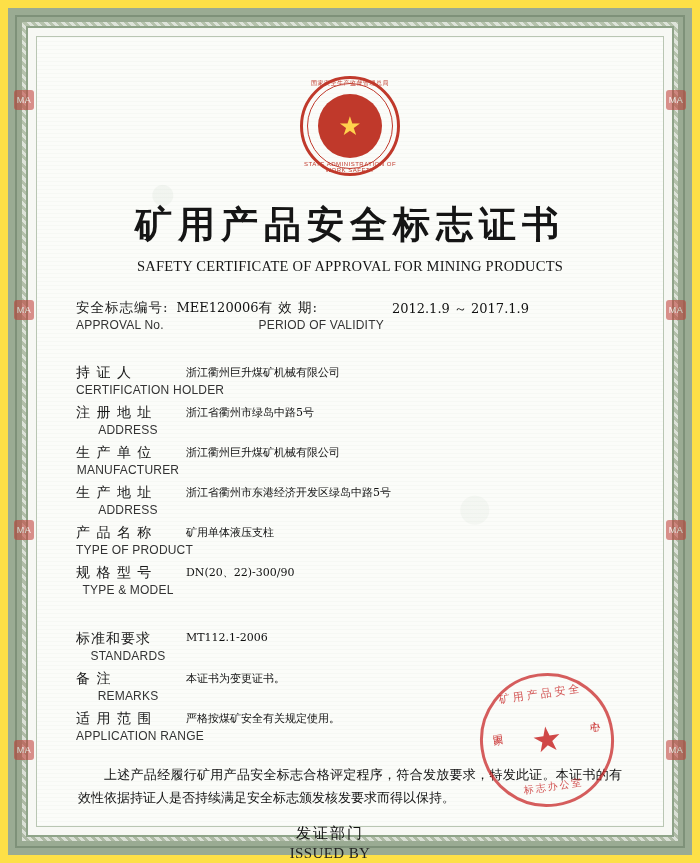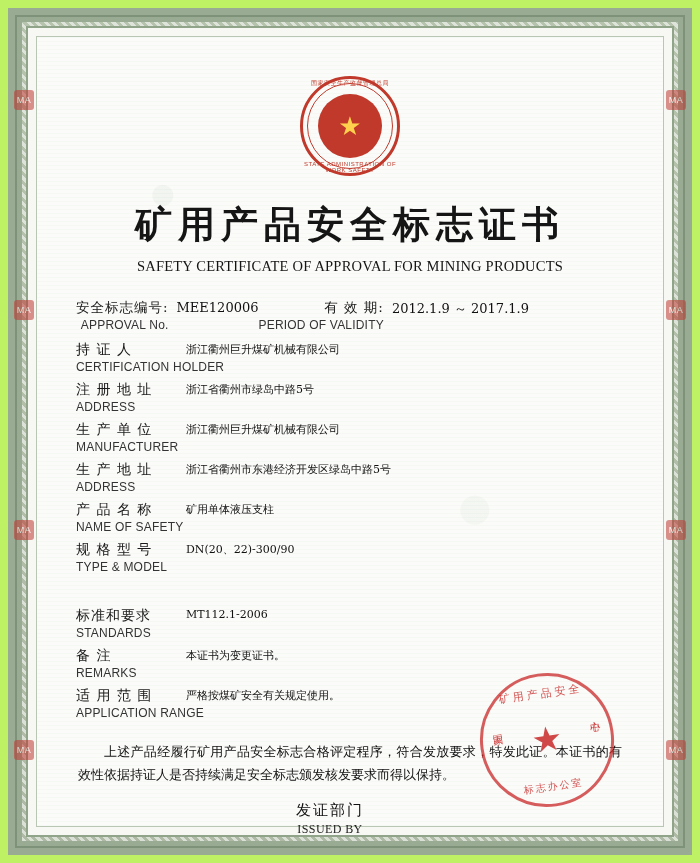--- a/index.html
+++ b/index.html
@@ -8,21 +8,21 @@
     background: #ffffff;
   }
   body {
     font-family: "Liberation Serif", serif;
   }
   .page {
     position: relative;
     width: 700px;
     height: 863px;
     overflow: hidden;
-    background: #bef264;
+    background: #fde047;
   }
   
   .border-outer {
     position: absolute;
     left: 8px; top: 8px; right: 8px; bottom: 8px;
     border: 14px solid #9aab93;
     background:
       repeating-linear-gradient(45deg, rgba(255,255,255,0.55) 0 3px, rgba(255,255,255,0) 3px 6px),
       linear-gradient(#b6c3ad, #aebaa5);
     box-sizing: border-box;
@@ -147,21 +147,20 @@
   }
   .topfields {
     display: flex;
     margin-top: 24px;
     padding: 0 26px;
     font-size: 12px;
   }
   .topfield {
     display: flex;
     align-items: flex-start;
-    text-align: right;
   }
   .topfield.right {
   }
   .lbl {
     white-space: nowrap;
   }
   .lbl .cn {
     display: block;
     font-size: 13.5px;
     color: #1a1a1a;
@@ -178,22 +177,23 @@
   }
   .val {
     font-size: 13px;
     color: #111;
     margin-left: 8px;
     padding-top: 1px;
     font-family: "DejaVu Serif", serif;
     white-space: nowrap;
   }
   .rows {
-    margin-top: 9px;
+    margin-top: 32px;
     padding: 0 26px;
+    text-align: center;
   }
   .row {
     display: flex;
     align-items: flex-start;
     margin-bottom: 7px;
   }
   .row .lbl {
     width: 104px;
   }
   .row .lbl .cn {
@@ -224,21 +224,21 @@
     text-align: center;
     padding-right: 40px;
   }
   .issued .cn {
     font-size: 15px;
     letter-spacing: 2px;
     color: #111;
     font-family: "DejaVu Serif", serif;
   }
   .issued .en {
-    font-size: 12px;
+    font-size: 15px;
     color: #222;
     margin-top: 2px;
     letter-spacing: 0.4px;
   }
   .date {
     margin-top: 26px;
     text-align: center;
     padding-right: 30px;
     font-size: 13px;
     color: #111;
@@ -378,21 +378,21 @@
         <span class="lbl">
           <span class="cn">生 产 地 址</span>
           <span class="en">ADDRESS</span>
         </span>
         <span class="val">浙江省衢州市东港经济开发区绿岛中路5号</span>
       </div>
 
       <div class="row">
         <span class="lbl">
           <span class="cn">产 品 名 称</span>
-          <span class="en">NAME OF SAFETY</span>
+          <span class="en">TYPE OF PRODUCT</span>
         </span>
         <span class="val">矿用单体液压支柱</span>
       </div>
 
       <div class="row">
         <span class="lbl">
           <span class="cn">规 格 型 号</span>
           <span class="en">TYPE &amp; MODEL</span>
         </span>
         <span class="val">DN(20、22)-300/90</span>

